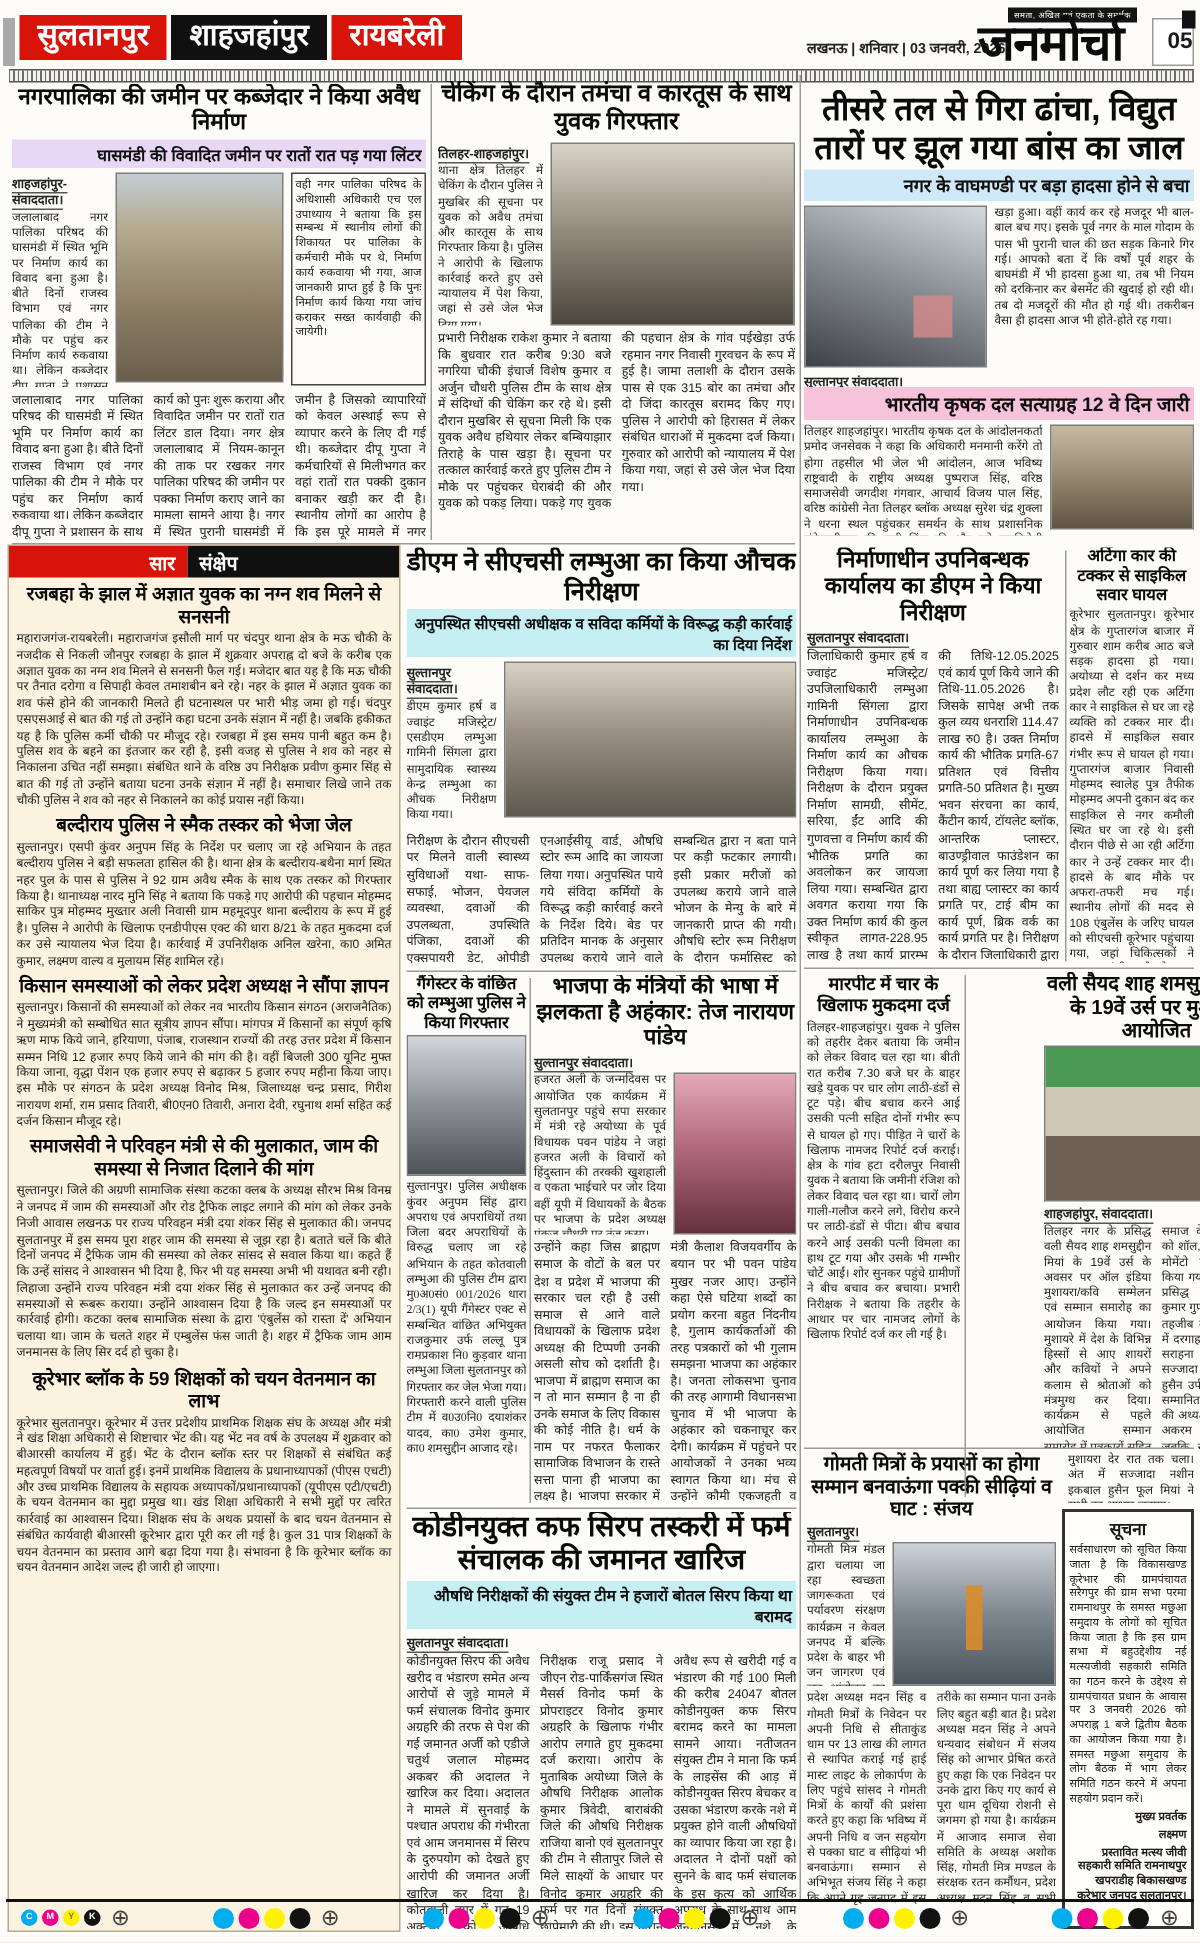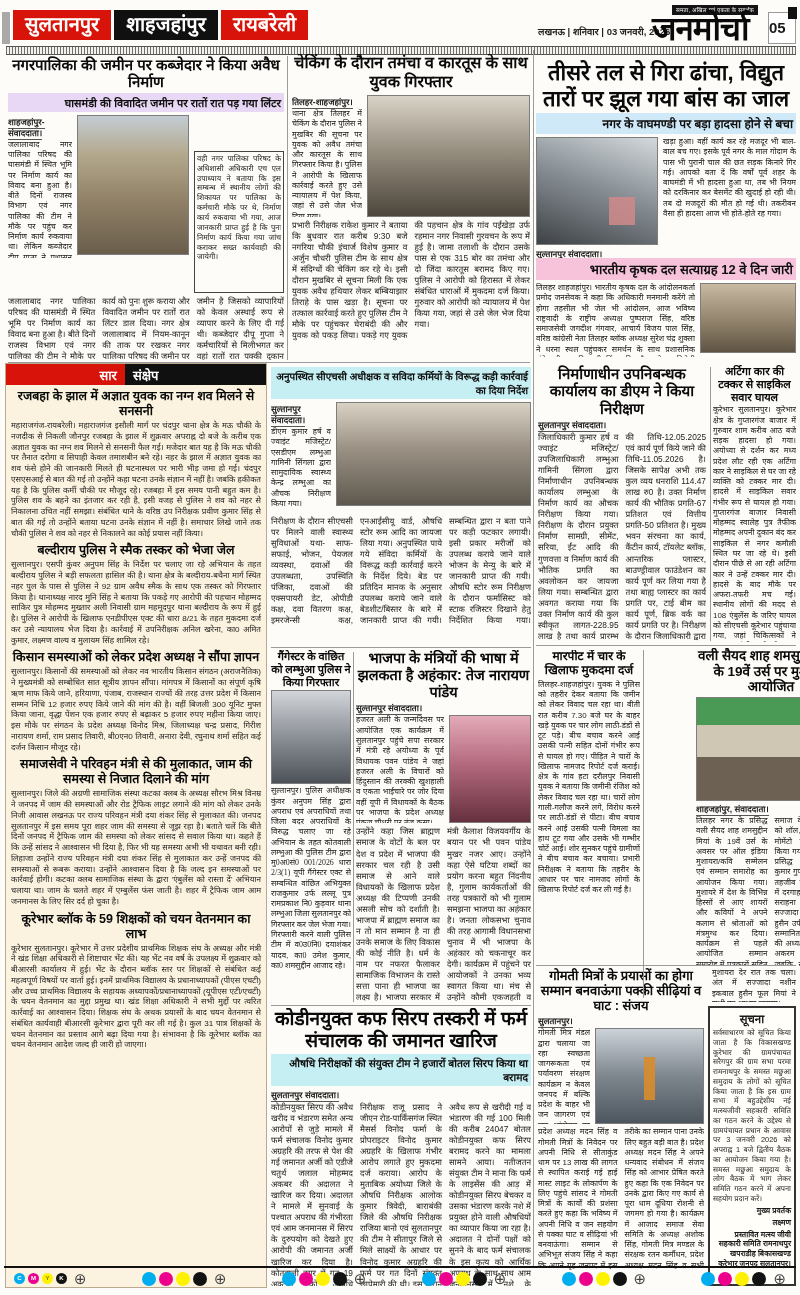--- a/index.html
+++ b/index.html
@@ -10,21 +10,21 @@
   .tabs{position:absolute;left:13px;top:10px;display:flex;gap:3px;}
   .tab{color:#fff;font-weight:bold;font-size:20px;padding:4px 12px 6px;line-height:1;}
   .tab.red{background:#d8140a;}
   .tab.black{background:#101010;}
   .dateline{position:absolute;left:538px;top:25px;font-size:9.5px;font-weight:bold;color:#222;}
   .tagline{position:absolute;left:672px;top:5px;background:#141414;color:#fff;font-size:5.5px;
            padding:1px 4px;letter-spacing:.3px;}
   .paper-name{position:absolute;left:652px;top:12px;font-size:33px;font-weight:bold;color:#0a0a0a;
               letter-spacing:-1px;line-height:1;}
   .pagenum{position:absolute;left:768px;top:12px;width:26px;height:30px;border:1px solid #9a9a9a;
-           background:#fff;font-size:15px;font-weight:bold;text-align:left;line-height:30px;}
+           background:#fff;font-size:15px;font-weight:bold;text-align:right;line-height:30px;}
   .pagenum::after{content:"";position:absolute;right:-2px;top:-6px;width:9px;height:12px;background:#111;}
   .hatch{position:absolute;left:6px;top:46px;width:790px;height:7px;border-top:1px solid #555;border-bottom:1px solid #555;
          background:repeating-linear-gradient(90deg,#6e6e6e 0 1px,#f4f2ec 1px 3px);}
   
   .art{position:absolute;overflow:hidden;}
   .hl{font-weight:bold;color:#0a0a0a;text-align:center;line-height:1.16;margin:0 0 2px;}
   .sub{font-weight:bold;text-align:right;padding:2px 3px;margin:2px 0 3px;color:#101010;}
   .sub.lavender{background:#e8d8f5;}
   .sub.blue{background:#cfe9f8;}
   .sub.cyan{background:#c6eff3;}
@@ -98,21 +98,21 @@
 
   <div class="art" style="left:8px;top:56px;width:276px;height:304px;">
     <h2 class="hl" style="font-size:15px;">नगरपालिका की जमीन पर कब्जेदार ने किया अवैध निर्माण</h2>
     <div class="sub lavender" style="font-size:11px;">घासमंडी की विवादित जमीन पर रातों रात पड़ गया लिंटर</div>
     <div class="toprow">
       <div class="minicol">
         <span class="byline"><u>शाहजहांपुर-संवाददाता।</u></span>
         <div class="bd-sm" style="height:118px;overflow:hidden;">जलालाबाद नगर पालिका परिषद की घासमंडी में स्थित भूमि पर निर्माण कार्य का विवाद बना हुआ है। बीते दिनों राजस्व विभाग एवं नगर पालिका की टीम ने मौके पर पहुंच कर निर्माण कार्य रुकवाया था। लेकिन कब्जेदार दीपू गुप्ता ने प्रशासन के साथ मिलीभगत कर अवैध निर्माण कार्य को पुनः शुरू कराया और विवादित जमीन पर रातों रात लिंटर डाल दिया। नगर क्षेत्र जलालाबाद में नियम-कानून की ताक पर रखकर नगर पालिका परिषद की जमीन पर पक्का निर्माण कराए जाने का मामला सामने आया है। नगर में स्थित पुरानी घासमंडी में नगर पालिका परिषद की जमीन है जिसको व्यापारियों को केवल अस्थाई रूप से व्यापार करने के लिए दी गई थी। कब्जेदार दीपू गुप्ता ने कर्मचारियों से मिलीभगत कर वहां रातों रात पक्की दुकान बनाकर खड़ी कर दी है। स्थानीय लोगों का आरोप है कि इस पूरे मामले में नगर पालिका कर्मचारियों का खुला संरक्षण प्राप्त रहा है। मामला शान्त होते ही धीरे-धीरे पक्का निर्माण कर लिया गया। हैरानी की बात यह है कि निर्माण की जानकारी नगर पालिका कर्मचारियों को पहले से थी। कई बार स्थानीय लोगों ने आपत्ति जताई और शिकायतें भी कीं, फिर भी नियमों की अनदेखी कर रातों रात दुकानें बनकर तैयार हो गईं। जबकि डीएम धर्मेंद्र प्रताप ने तहसील स्तरीय अधिकारियों को स्पष्ट निर्देश दिए हैं कि जनता/सरकारी भूमि पर किसी भी प्रकार का अवैध कब्जा बर्दाश्त नहीं किया जाएगा। इस सम्बन्ध में नायब तहसीलदार से जब जनमोर्चा प्रतिनिधि ने बात की तो उन्होंने कहा आप नगर पालिका से बात करिए, उनके क्षेत्रान्तर्गत मामला आता है।</div>
       </div>
       <div class="photo ph-building" style="flex:0 0 112px;height:140px;"></div>
-      <div class="notebox" style="flex:1;height:136px;overflow:hidden;margin-top:36px;">वही नगर पालिका परिषद के अधिशासी अधिकारी एच एल उपाध्याय ने बताया कि इस सम्बन्ध में स्थानीय लोगों की शिकायत पर पालिका के कर्मचारी मौके पर थे, निर्माण कार्य रुकवाया भी गया, आज जानकारी प्राप्त हुई है कि पुनः निर्माण कार्य किया गया जांच कराकर सख्त कार्यवाही की जायेगी।</div>
+      <div class="notebox" style="flex:1;height:136px;overflow:hidden;">वही नगर पालिका परिषद के अधिशासी अधिकारी एच एल उपाध्याय ने बताया कि इस सम्बन्ध में स्थानीय लोगों की शिकायत पर पालिका के कर्मचारी मौके पर थे, निर्माण कार्य रुकवाया भी गया, आज जानकारी प्राप्त हुई है कि पुनः निर्माण कार्य किया गया जांच कराकर सख्त कार्यवाही की जायेगी।</div>
     </div>
     <div class="bd cols3" style="height:118px;">जलालाबाद नगर पालिका परिषद की घासमंडी में स्थित भूमि पर निर्माण कार्य का विवाद बना हुआ है। बीते दिनों राजस्व विभाग एवं नगर पालिका की टीम ने मौके पर पहुंच कर निर्माण कार्य रुकवाया था। लेकिन कब्जेदार दीपू गुप्ता ने प्रशासन के साथ मिलीभगत कर अवैध निर्माण कार्य को पुनः शुरू कराया और विवादित जमीन पर रातों रात लिंटर डाल दिया। नगर क्षेत्र जलालाबाद में नियम-कानून की ताक पर रखकर नगर पालिका परिषद की जमीन पर पक्का निर्माण कराए जाने का मामला सामने आया है। नगर में स्थित पुरानी घासमंडी में नगर पालिका परिषद की जमीन है जिसको व्यापारियों को केवल अस्थाई रूप से व्यापार करने के लिए दी गई थी। कब्जेदार दीपू गुप्ता ने कर्मचारियों से मिलीभगत कर वहां रातों रात पक्की दुकान बनाकर खड़ी कर दी है। स्थानीय लोगों का आरोप है कि इस पूरे मामले में नगर पालिका कर्मचारियों का खुला संरक्षण प्राप्त रहा है। मामला शान्त होते ही धीरे-धीरे पक्का निर्माण कर लिया गया। हैरानी की बात यह है कि निर्माण की जानकारी नगर पालिका कर्मचारियों को पहले से थी। कई बार स्थानीय लोगों ने आपत्ति जताई और शिकायतें भी कीं, फिर भी नियमों की अनदेखी कर रातों रात दुकानें बनकर तैयार हो गईं। जबकि डीएम धर्मेंद्र प्रताप ने तहसील स्तरीय अधिकारियों को स्पष्ट निर्देश दिए हैं कि जनता/सरकारी भूमि पर किसी भी प्रकार का अवैध कब्जा बर्दाश्त नहीं किया जाएगा। इस सम्बन्ध में नायब तहसीलदार से जब जनमोर्चा प्रतिनिधि ने बात की तो उन्होंने कहा आप नगर पालिका से बात करिए, उनके क्षेत्रान्तर्गत मामला आता है।</div>
   </div>
 
   <div class="art" style="left:292px;top:54px;width:238px;height:306px;">
     <h2 class="hl" style="font-size:16px;">चेकिंग के दौरान तमंचा व कारतूस के साथ युवक गिरफ्तार</h2>
     <div class="toprow" style="margin-top:4px;">
       <div class="minicol" style="flex:0 0 70px;">
         <span class="byline"><u>तिलहर-शाहजहांपुर।</u></span>
         <div class="bd-sm" style="height:108px;overflow:hidden;">थाना क्षेत्र तिलहर में चेकिंग के दौरान पुलिस ने मुखबिर की सूचना पर युवक को अवैध तमंचा और कारतूस के साथ गिरफ्तार किया है। पुलिस ने आरोपी के खिलाफ कार्रवाई करते हुए उसे न्यायालय में पेश किया, जहां से उसे जेल भेज दिया गया।</div>
@@ -164,20 +164,21 @@
       <h3>समाजसेवी ने परिवहन मंत्री से की मुलाकात, जाम की समस्या से निजात दिलाने की मांग</h3>
       <div class="bd">सुल्तानपुर। जिले की अग्रणी सामाजिक संस्था कटका क्लब के अध्यक्ष सौरभ मिश्र विनम्र ने जनपद में जाम की समस्याओं और रोड ट्रैफिक लाइट लगाने की मांग को लेकर उनके निजी आवास लखनऊ पर राज्य परिवहन मंत्री दया शंकर सिंह से मुलाकात की। जनपद सुलतानपुर में इस समय पूरा शहर जाम की समस्या से जूझ रहा है। बताते चलें कि बीते दिनों जनपद में ट्रैफिक जाम की समस्या को लेकर सांसद से सवाल किया था। कहते हैं कि उन्हें सांसद ने आश्वासन भी दिया है, फिर भी यह समस्या अभी भी यथावत बनी रही। लिहाजा उन्होंने राज्य परिवहन मंत्री दया शंकर सिंह से मुलाकात कर उन्हें जनपद की समस्याओं से रूबरू कराया। उन्होंने आश्वासन दिया है कि जल्द इन समस्याओं पर कार्रवाई होगी। कटका क्लब सामाजिक संस्था के द्वारा 'एंबुलेंस को रास्ता दें' अभियान चलाया था। जाम के चलते शहर में एम्बुलेंस फंस जाती है। शहर में ट्रैफिक जाम आम जनमानस के लिए सिर दर्द हो चुका है।</div>
     </div>
     <div class="saar-item">
       <h3>कूरेभार ब्लॉक के 59 शिक्षकों को चयन वेतनमान का लाभ</h3>
       <div class="bd">कूरेभार सुलतानपुर। कूरेभार में उत्तर प्रदेशीय प्राथमिक शिक्षक संघ के अध्यक्ष और मंत्री ने खंड शिक्षा अधिकारी से शिष्टाचार भेंट की। यह भेंट नव वर्ष के उपलक्ष्य में शुक्रवार को बीआरसी कार्यालय में हुई। भेंट के दौरान ब्लॉक स्तर पर शिक्षकों से संबंधित कई महत्वपूर्ण विषयों पर वार्ता हुई। इनमें प्राथमिक विद्यालय के प्रधानाध्यापकों (पीएस एचटी) और उच्च प्राथमिक विद्यालय के सहायक अध्यापकों/प्रधानाध्यापकों (यूपीएस एटी/एचटी) के चयन वेतनमान का मुद्दा प्रमुख था। खंड शिक्षा अधिकारी ने सभी मुद्दों पर त्वरित कार्रवाई का आश्वासन दिया। शिक्षक संघ के अथक प्रयासों के बाद चयन वेतनमान से संबंधित कार्यवाही बीआरसी कूरेभार द्वारा पूरी कर ली गई है। कुल 31 पात्र शिक्षकों के चयन वेतनमान का प्रस्ताव आगे बढ़ा दिया गया है। संभावना है कि कूरेभार ब्लॉक का चयन वेतनमान आदेश जल्द ही जारी हो जाएगा।</div>
     </div>
   </div>
 
   <div class="art" style="left:271px;top:365px;width:260px;height:279px;">
+    <h2 class="hl" style="font-size:17px;">डीएम ने सीएचसी लम्भुआ का किया औचक निरीक्षण</h2>
     <div class="sub cyan" style="font-size:10px;">अनुपस्थित सीएचसी अधीक्षक व सविदा कर्मियों के विरूद्ध कड़ी कार्रवाई का दिया निर्देश</div>
     <div class="toprow">
       <div class="minicol" style="flex:0 0 60px;">
         <span class="byline"><u>सुल्तानपुर संवाददाता।</u></span>
         <div class="bd-sm" style="height:86px;overflow:hidden;">डीएम कुमार हर्ष व ज्वाइंट मजिस्ट्रेट/एसडीएम लम्भुआ गामिनी सिंगला द्वारा सामुदायिक स्वास्थ्य केन्द्र लम्भुआ का औचक निरीक्षण किया गया।</div>
       </div>
       <div class="photo ph-inspect" style="flex:1;height:104px;"></div>
     </div>
     <div class="bd cols3" style="height:118px;">निरीक्षण के दौरान सीएचसी पर मिलने वाली स्वास्थ्य सुविधाओं यथा- साफ-सफाई, भोजन, पेयजल व्यवस्था, दवाओं की उपलब्धता, उपस्थिति पंजिका, दवाओं की एक्सपायरी डेट, ओपीडी कक्ष, दवा वितरण कक्ष, इमरजेन्सी कक्ष, एनआईसीयू वार्ड, औषधि स्टोर रूम आदि का जायजा लिया गया। अनुपस्थित पाये गये संविदा कर्मियों के विरूद्ध कड़ी कार्रवाई करने के निर्देश दिये। बेड पर प्रतिदिन मानक के अनुसार उपलब्ध कराये जाने वाले बेडशीट/बिस्तर के बारे में जानकारी प्राप्त की गयी। सम्बन्धित द्वारा न बता पाने पर कड़ी फटकार लगायी। इसी प्रकार मरीजों को उपलब्ध कराये जाने वाले भोजन के मेन्यु के बारे में जानकारी प्राप्त की गयी। औषधि स्टोर रूम निरीक्षण के दौरान फर्मासिस्ट को स्टाक रजिस्टर दिखाने हेतु निर्देशित किया गया। फर्मासिस्ट द्वारा स्टाक रजिस्टर मौके पर उपलब्ध न करा पाने के कारण उसे कड़ी फटकार लगायी गयी। डीएम के निरीक्षण के दौरान ओपीडी में उपस्थित चिकित्सक से आज देखे गये मरीजों की संख्या के बारे में जानकारी प्राप्त की गयी। चिकित्सक द्वारा अवगत कराया गया कि आज अभी तक कुल 22 मरीजों की ओपीडी की गयी है।</div>
   </div>

